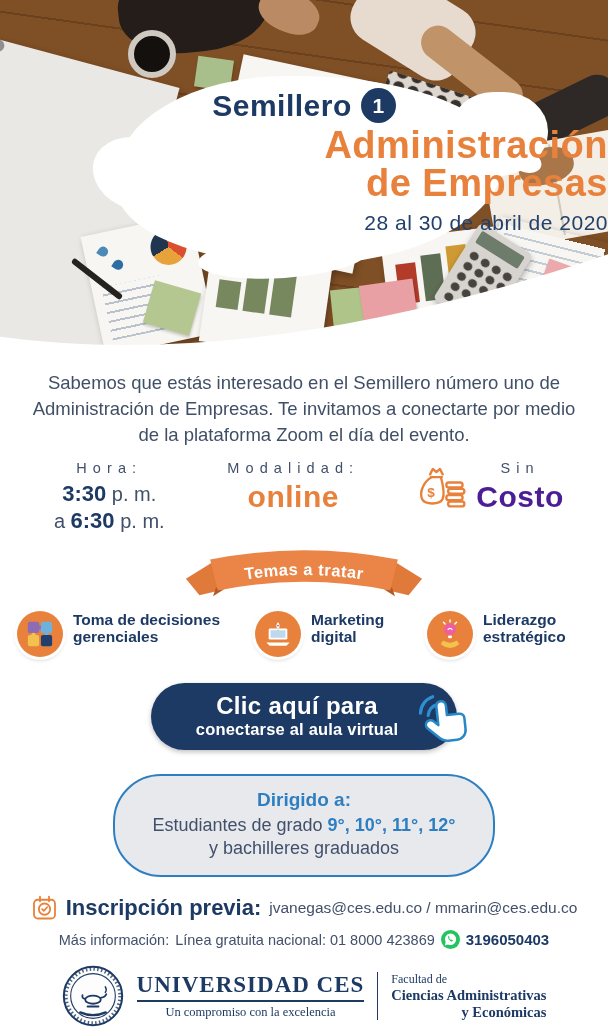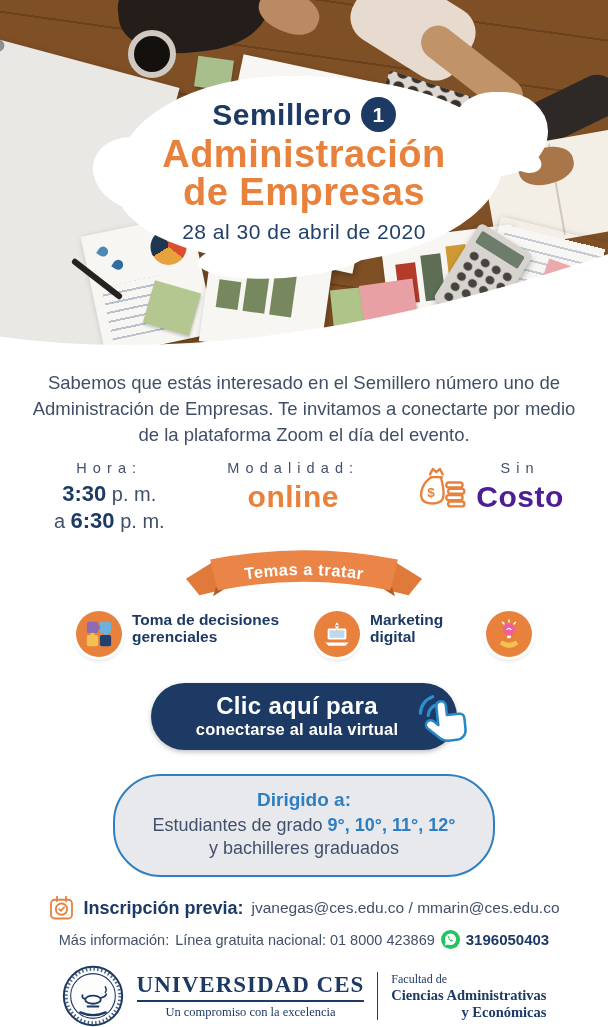--- a/index.html
+++ b/index.html
@@ -62,21 +62,21 @@
   .calc:before { content:""; position:absolute; left:6px; top:6px; right:6px; height:14px; background:#6d7c6b; border-radius:2px; }
   .calc:after { content:""; position:absolute; left:6px; top:26px; right:4px; bottom:6px;
     background-image:radial-gradient(#46423d 4px, transparent 5px); background-size:13px 12px; }
   .splash { background:#fff; }
   .splash.s1 { left:116px; top:76px; width:388px; height:188px; border-radius:45% 55% 52% 48% / 55% 45% 58% 42%; }
   .splash.s2 { left:92px; top:138px; width:92px; height:72px; border-radius:50%; transform:rotate(18deg); }
   .splash.s3 { left:452px; top:92px; width:96px; height:84px; border-radius:48% 52% 60% 40%; }
   .splash.s4 { left:198px; top:236px; width:170px; height:42px; border-radius:50%; transform:rotate(-4deg); }
   .splash.s5 { left:508px; top:150px; width:34px; height:22px; border-radius:50%; transform:rotate(20deg); }
 
-  .hero-title { position:absolute; left:0; right:0; top:97px; text-align:center; z-index:5; }
+  .hero-title { position:absolute; left:0; right:0; top:88px; text-align:right; z-index:5; }
   .kicker-row { display:flex; justify-content:center; align-items:center; gap:9px; margin-bottom:3px; }
   .kicker { font-size:30px; font-weight:800; color:#1d3a64; letter-spacing:.5px; }
   .badge { width:35px; height:35px; border-radius:50%; background:#1d3a64; color:#fff;
     display:flex; align-items:center; justify-content:center; font-size:21px; font-weight:800; }
   .h1 { font-size:38px; font-weight:800; color:#e8813b; line-height:1.0; letter-spacing:.5px; }
   .hero-date { margin-top:9px; font-size:21px; color:#22406b; font-weight:500; letter-spacing:.5px; }
   .curve { position:absolute; left:0; bottom:-2px; width:100%; height:122px; z-index:6; }
 
   
   .intro { padding:18px 26px 0; text-align:center; font-size:18.5px; line-height:1.4; color:#414f66; }
@@ -110,21 +110,21 @@
   .hand-click { position:absolute; right:-22px; top:6px; width:64px; height:64px; transform:rotate(-6deg); }
 
   .audience { width:382px; margin:24px auto 0; background:#e8e9ed; border:2px solid #2e7fc1;
     border-radius:48px; text-align:center; padding:13px 20px 15px; }
   .aud-title { font-size:19px; font-weight:800; color:#2e7fc1; margin-bottom:3px; }
   .aud-line { font-size:18px; color:#42506b; line-height:1.3; }
   .aud-line b { color:#2e7fc1; font-weight:700; }
 
   .registration { margin-top:18px; text-align:center; }
   .reg-row1 { display:flex; justify-content:center; align-items:center; gap:8px; }
-  .reg-label { font-size:18px; font-weight:800; color:#1d3a64; }
+  .reg-label { font-size:22px; font-weight:800; color:#1d3a64; }
   .reg-emails { font-size:15.5px; color:#42506b; }
   .reg-row2 { margin-top:9px; display:flex; justify-content:center; align-items:center; gap:6px; font-size:14.5px; color:#42506b; }
   .wa-number { font-size:15px; font-weight:800; color:#1d3a64; }
 
   .footer { margin-top:16px; display:flex; justify-content:center; align-items:center; gap:13px; }
   .f-left { padding-right:13px; border-right:1.5px solid #1d3a64; text-align:center; }
   .uni-name { font-family:"Liberation Serif", serif; font-size:23px; font-weight:bold; color:#1d3a64;
     letter-spacing:1px; border-bottom:2px solid #1d3a64; padding-bottom:2px; margin-bottom:3px; white-space:nowrap; }
   .uni-tag { font-family:"Liberation Serif", serif; font-size:12.5px; color:#1d3a64; }
   .f-right { font-family:"Liberation Serif", serif; color:#1d3a64; text-align:left; }
@@ -289,20 +289,21 @@
           <path d="M15 1 V3.2"></path>
             <path d="M8 3.5 l1.8 1.8"></path>
             <path d="M22 3.5 l-1.8 1.8"></path>
         </g>
         <circle cx="15" cy="11" r="6.5" fill="#ee5fa0"></circle>
         <path d="M12.5 11.5 q2.5 -3 5 0" stroke="#ffffff" stroke-width="1.2" fill="none"></path>
         <rect x="13" y="17.5" width="4" height="3" rx="1" fill="#ffffff"></rect>
         <path d="M5 27 q10 8 20 0 l-2.5 -4 q-7.5 4.5 -15 0 z" fill="#f2c14e"></path>
       </svg>
     </span>
+    <span class="topic-label w110">Liderazgo estratégico</span>
   </div>
 </div>
 
 <div class="cta-wrap">
   <div class="cta-button">
     <div class="cta-line1">Clic aquí para</div>
     <div class="cta-line2">conectarse al aula virtual</div>
   </div>
   <svg class="hand-click" viewBox="0 0 60 60">
     <g stroke="#2e8fd0" stroke-width="3" fill="none" stroke-linecap="round">

